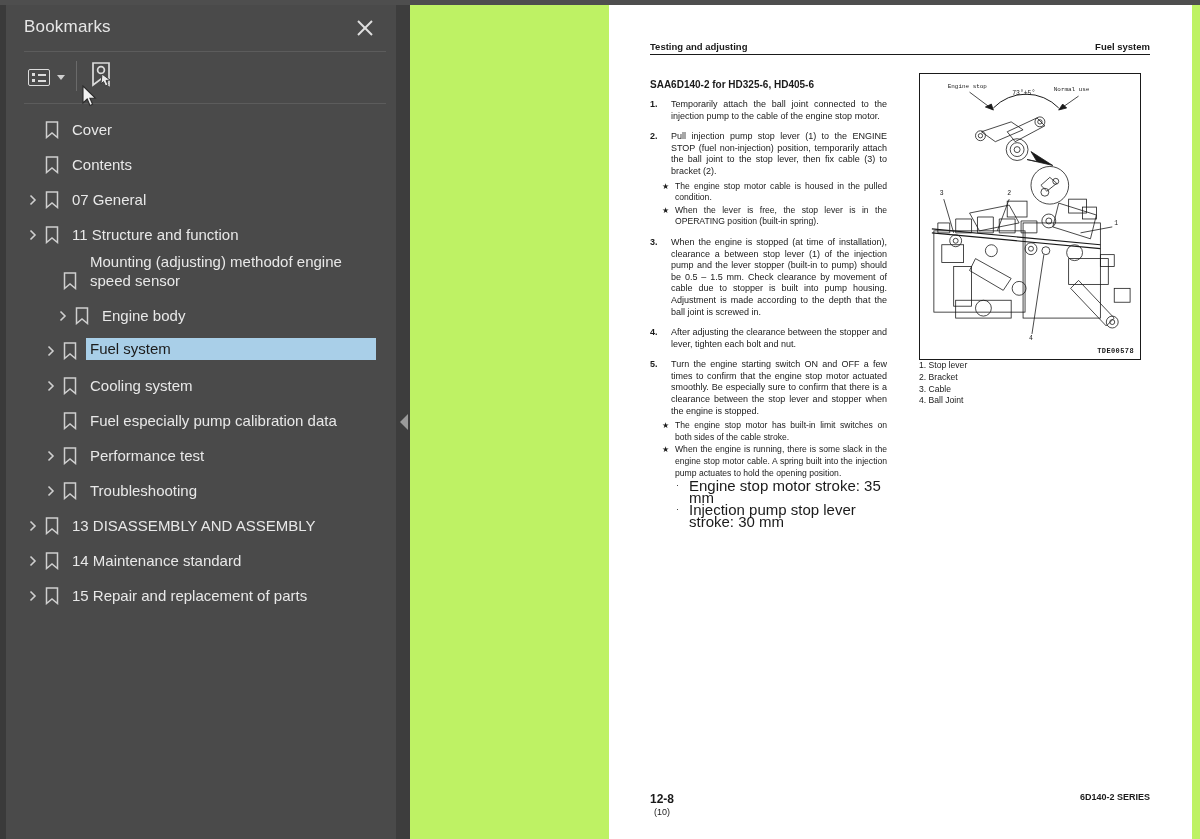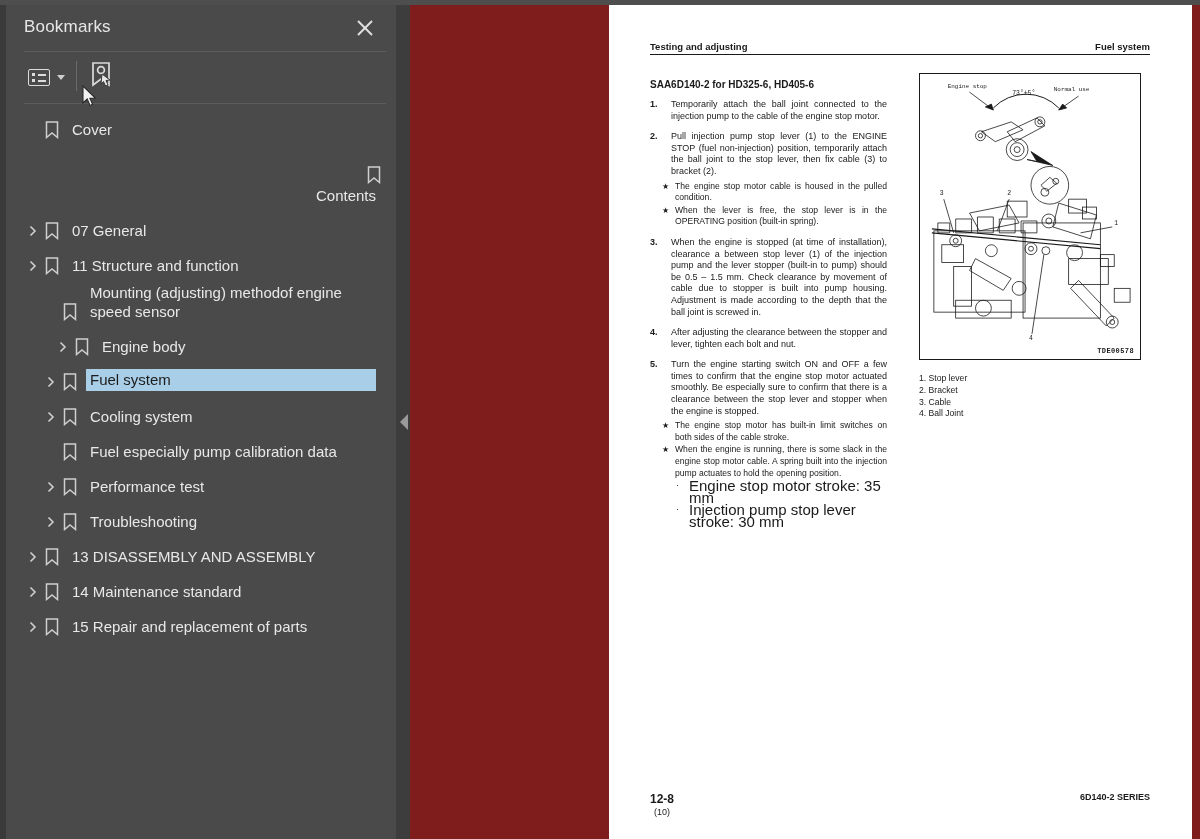--- a/index.html
+++ b/index.html
@@ -97,21 +97,21 @@
     background: #3d3d3d;
   }
   .collapse-arrow {
     position: absolute; left: 400px; top: 414px;
     width: 0; height: 0;
     border-top: 8px solid transparent; border-bottom: 8px solid transparent;
     border-right: 8px solid #9a9a9a; cursor: pointer;
   }
 
   
-  .viewer { position: absolute; left: 410px; top: 5px; right: 0; bottom: 0; background: #7f1d1d; }
+  .viewer { position: absolute; left: 410px; top: 5px; right: 0; bottom: 0; background: #bef264; }
   .page {
     position: absolute; left: 199px; top: 0px; width: 583px; height: 834px;
     background: #ffffff; color: #1a1a1a;
   }
 
   .doc-header {
     position: absolute; left: 41px; top: 36px; width: 500px;
     border-bottom: 1.6px solid #1a1a1a; padding-bottom: 2px;
     display: flex; justify-content: space-between;
     font-size: 9.5px; font-weight: bold;
@@ -133,21 +133,21 @@
 
   .col-right { position: absolute; left: 310px; top: 68px; width: 232px; }
   .figure {
     width: 222px; height: 287px; border: 1.4px solid #1a1a1a;
     position: relative; background: #fff;
   }
   .figcode {
     position: absolute; right: 6px; bottom: 4px;
     font-family: "Liberation Mono", monospace; font-size: 7px; font-weight: bold; letter-spacing: .4px;
   }
-  .legend { margin-top: 13px; font-size: 8.6px; line-height: 11.8px; }
+  .legend { font-size: 8.6px; line-height: 11.8px; }
 
   .doc-footer {
     position: absolute; left: 41px; bottom: 22px; width: 500px;
     display: flex; justify-content: space-between; align-items: flex-start;
   }
   .pageno { font-size: 12px; font-weight: bold; }
   .pageno .sub { display:block; font-size: 9px; font-weight: normal; text-align: center; margin-top: 1px; }
   .series { font-size: 9px; font-weight: bold; }
 
   
@@ -197,21 +197,21 @@
     <div class="tree">
         <div class="row" style="padding-left: 18px; padding-right: 12px;">
           <div class="twisty"></div>
           <div class="bmicon">
             <svg width="14" height="18" viewBox="0 0 14 18">
               <path d="M1.5 1 H12.5 V16.5 L7 12 L1.5 16.5 Z" fill="none" stroke="#cfcfcf" stroke-width="1.5"></path>
             </svg>
           </div>
           <div class="lbl">Cover</div>
         </div>
-        <div class="row" style="padding-left: 18px; padding-right: 12px; flex-direction: column;">
+        <div class="row" style="padding-left: 18px; padding-right: 12px;">
           <div class="twisty"></div>
           <div class="bmicon">
             <svg width="14" height="18" viewBox="0 0 14 18">
               <path d="M1.5 1 H12.5 V16.5 L7 12 L1.5 16.5 Z" fill="none" stroke="#cfcfcf" stroke-width="1.5"></path>
             </svg>
           </div>
           <div class="lbl">Contents</div>
         </div>
         <div class="row" style="padding-left: 18px; padding-right: 12px;">
           <div class="twisty">

